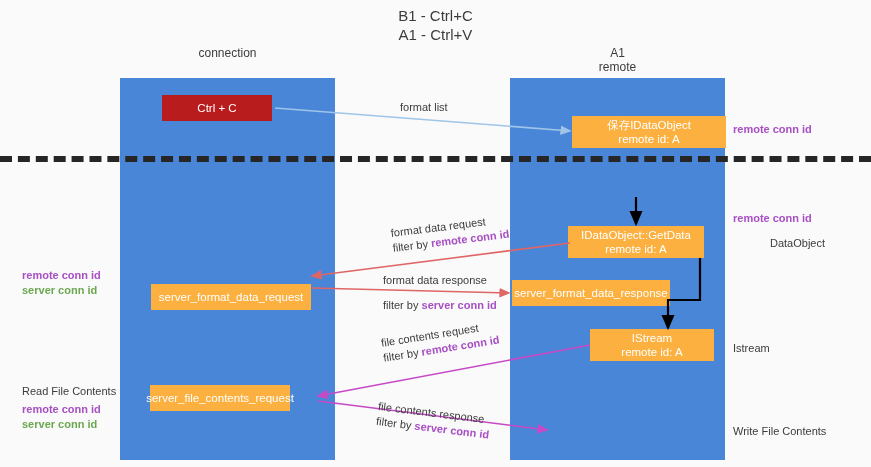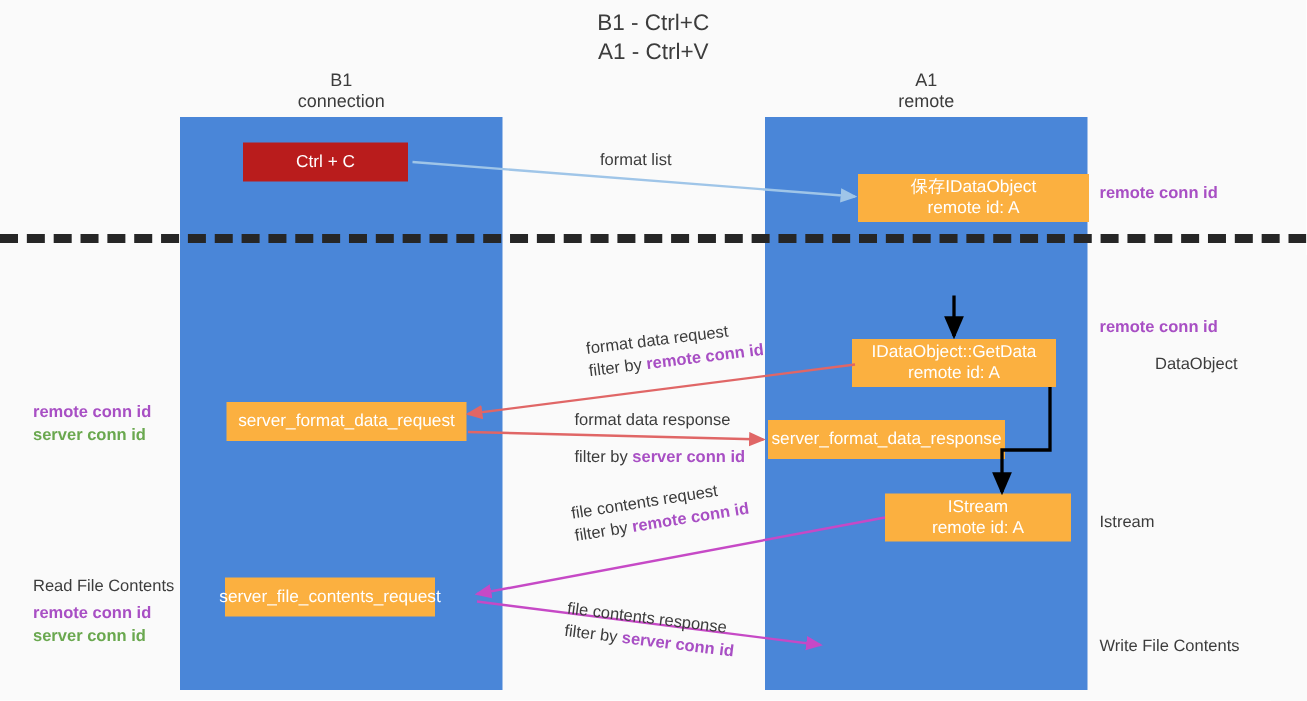--- a/index.html
+++ b/index.html
@@ -107,21 +107,20 @@
 <body>
 
 <div id="canvas">
 
   <div class="title">
     <div>B1 - Ctrl+C</div>
     <div>A1 - Ctrl+V</div>
   </div>
 
   <div class="col-head" id="head-b1">
-    <div>B1</div>
     <div>connection</div>
   </div>
   <div class="col-head" id="head-a1">
     <div>A1</div>
     <div>remote</div>
   </div>
 
   <div class="lane" id="lane-b1"></div>
   <div class="lane" id="lane-a1"></div>
 
@@ -166,21 +165,21 @@
     <span class="l1">保存IDataObject</span>
     <span class="l2">remote id: A</span>
   </div>
 
 
   <div class="node orange" style="left:568px; top:226px; width:136px; height:32px;">
     <span class="l1">IDataObject::GetData</span>
     <span class="l2">remote id: A</span>
   </div>
 
-  <div class="node orange" style="left:151px; top:268px; width:160px; height:26px;">
+  <div class="node orange" style="left:151px; top:284px; width:160px; height:26px;">
     <span class="l1">server_format_data_request</span>
   </div>
 
   <div class="node orange" style="left:512px; top:280px; width:158px; height:26px;">
     <span class="l1">server_format_data_response</span>
   </div>
 
   <div class="node orange" style="left:590px; top:329px; width:124px; height:32px;">
     <span class="l1">IStream</span>
     <span class="l2">remote id: A</span>

